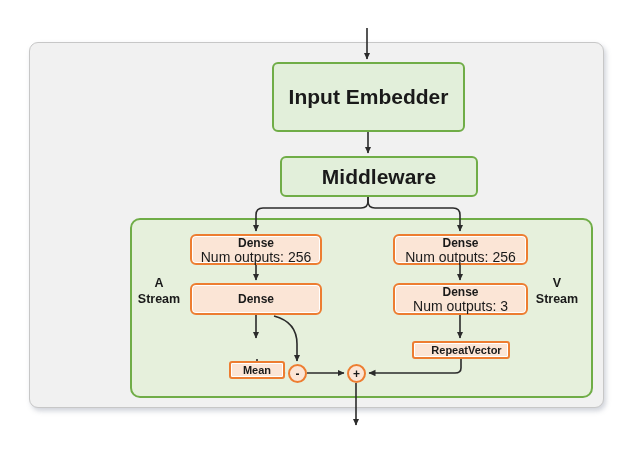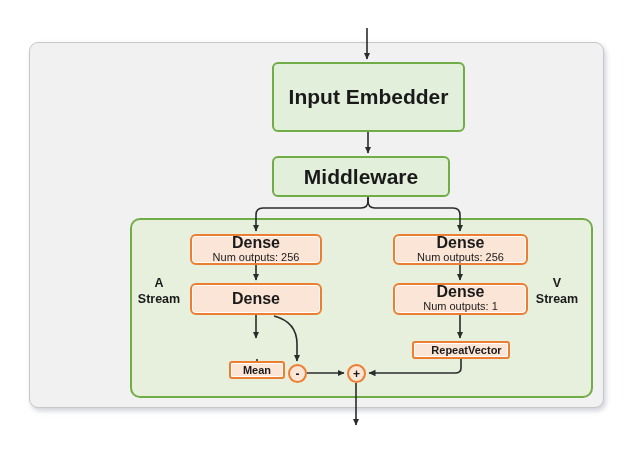--- a/index.html
+++ b/index.html
@@ -35,22 +35,22 @@
     border-radius:6px;
     font-weight:bold;font-size:21px;
   }
   .orange-node{
     background:var(--orange-fill,#fbe5d6);
     border:2.5px solid var(--orange-border,#ed7d31);
     border-radius:6px;
     box-shadow:inset 0 0 0 1px #ffffff;
     flex-direction:column;line-height:14px;
   }
-  .orange-node .node-title{font-weight:bold;font-size:16px;}
-  .orange-node .node-detail{font-size:11px;white-space:nowrap;}
+  .orange-node .node-title{font-weight:bold;font-size:12px;}
+  .orange-node .node-detail{font-size:14px;white-space:nowrap;}
   .orange-small{
     background:var(--orange-fill,#fbe5d6);
     border:2px solid var(--orange-border,#ed7d31);
     border-radius:3px;
     box-shadow:inset 0 0 0 1px #ffffff;
     font-weight:bold;font-size:11px;
   }
   .op-circle{
     background:var(--orange-fill,#fde9d9);
     border:2.5px solid var(--orange-border,#ed7d31);
@@ -100,41 +100,41 @@
     <path d="M 460 315 L 460 338" marker-end="url(#arw)"></path>
     <path d="M 461 359 L 461 368 Q 461 373 455 373 L 369 373" marker-end="url(#arw)"></path>
     <path d="M 356 383 L 356 425" marker-end="url(#arw)"></path>
   </svg>
 
 
   <div class="abs node green-node" style="left:272px;top:62px;width:193px;height:70px;">
     <span>Input Embedder</span>
   </div>
 
-  <div class="abs node green-node" style="left:272px;top:156px;width:178px;height:41px;">
+  <div class="abs node green-node" style="left:280px;top:156px;width:198px;height:41px;">
     <span>Middleware</span>
   </div>
 
   <div class="abs node orange-node" style="left:190px;top:234px;width:132px;height:31px;">
     <div class="node-title">Dense</div>
     <div class="node-detail">Num outputs: 256</div>
   </div>
 
   <div class="abs node orange-node" style="left:190px;top:283px;width:132px;height:32px;">
     <div class="node-title">Dense</div>
   </div>
 
   <div class="abs node orange-node" style="left:393px;top:234px;width:135px;height:31px;">
     <div class="node-title">Dense</div>
     <div class="node-detail">Num outputs: 256</div>
   </div>
 
   <div class="abs node orange-node" style="left:393px;top:283px;width:135px;height:32px;">
     <div class="node-title">Dense</div>
-    <div class="node-detail">Num outputs: 1</div>
+    <div class="node-detail">Num outputs: 3</div>
   </div>
 
   <div class="abs node orange-small" style="left:229px;top:341px;width:56px;height:18px;margin-top:20px;">
     <span>Mean</span>
   </div>
 
   <div class="abs node orange-small" style="left:412px;top:341px;width:98px;height:18px;padding-left:11px;">
     <span>RepeatVector</span>
   </div>
 

